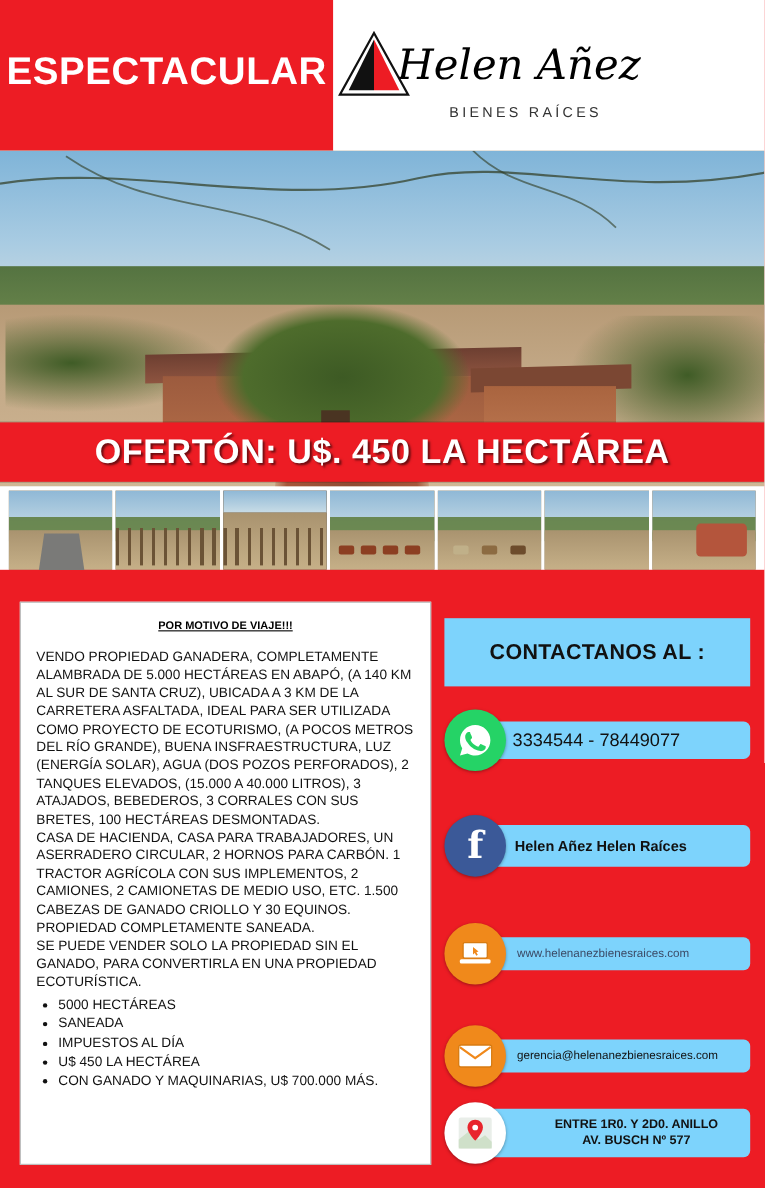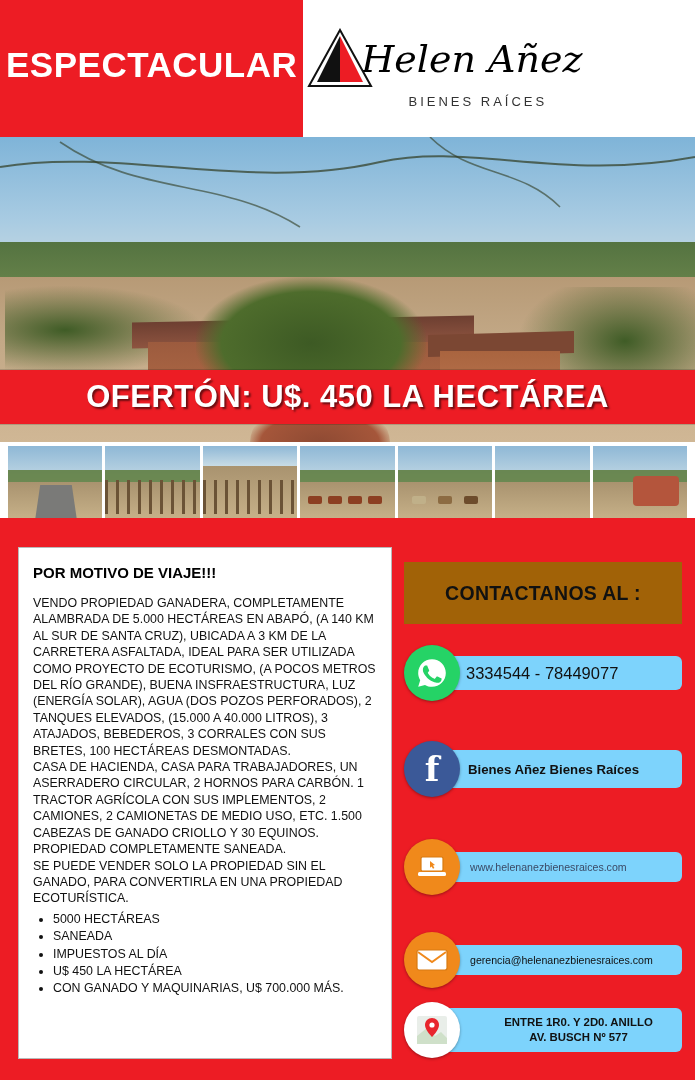--- a/index.html
+++ b/index.html
@@ -144,21 +144,21 @@
     position: absolute; top: 0; left: 0; width: 695px; height: 160px;
   }
   .mound {
     position: absolute; left: 250px; top: 272px;
     width: 140px; height: 34px;
     background: radial-gradient(ellipse at 50% 100%, #8e4a33 0%, #a5563a 60%, rgba(165,86,58,0) 75%);
     border-radius: 70px 70px 0 0;
   }
 
   .price-band {
-    position: absolute; left: 0; bottom: 18px;
+    position: absolute; left: 0; bottom: 4px;
     width: 695px; height: 54px;
     background: #ed1c24;
     display: flex; align-items: center; justify-content: center;
     box-shadow: 0 0 0 1px rgba(0,0,0,.15);
   }
   .price-band span {
     color: #ffffff;
     font-weight: bold;
     font-size: 31px;
     letter-spacing: 0.5px;
@@ -216,39 +216,41 @@
 
   
   .panel {
     position: absolute; top: 547px; left: 18px;
     width: 374px; height: 512px;
     background: #ffffff;
     border: 1px solid #b9b9b9;
     padding: 16px 14px 10px 14px;
   }
   .panel h2 {
-    font-size: 15px;
+    text-align: center;
+    font-size: 10px;
     font-weight: bold;
+    text-decoration: underline;
     margin-bottom: 14px;
     color: #000;
   }
   .panel p, .panel li {
     font-size: 12.4px;
     line-height: 16.4px;
     color: #111;
   }
   .para { margin-bottom: 0px; }
   .panel ul { margin: 4px 0 0 20px; }
   .panel li { margin-bottom: 1px; list-style: disc; }
 
   
   .contact-title-box {
     position: absolute; top: 562px; left: 404px;
     width: 278px; height: 62px;
-    background: #a16207;
+    background: #7dd3fc;
     display: flex; align-items: center; justify-content: center;
   }
   .contact-title-box span {
     font-size: 19.5px; font-weight: bold; color: #111;
     letter-spacing: .3px;
   }
 
   .contact-row {
     position: absolute; left: 404px;
     width: 278px;
@@ -425,21 +427,21 @@
     <div class="badge badge-wa">
       <svg class="wa-glyph" viewBox="0 0 32 32">
         <path d="M16 3C8.8 3 3 8.8 3 16c0 2.5.7 4.8 1.9 6.8L3 29l6.4-1.8C11.3 28.3 13.6 29 16 29c7.2 0 13-5.8 13-13S23.2 3 16 3z" fill="#ffffff"></path>
         <path d="M11.8 9.6c-.3-.7-.6-.7-.9-.7h-.8c-.3 0-.8.1-1.2.6-.4.5-1.5 1.5-1.5 3.6s1.6 4.2 1.8 4.5c.2.3 3 4.8 7.4 6.5 3.7 1.4 4.4 1.2 5.2 1.1.8-.1 2.5-1 2.9-2 .4-1 .4-1.8.3-2-.1-.2-.4-.3-.9-.5-.4-.2-2.5-1.2-2.9-1.4-.4-.1-.7-.2-1 .2-.3.5-1.1 1.4-1.3 1.7-.2.3-.5.3-.9.1-.4-.2-1.8-.7-3.5-2.2-1.3-1.1-2.2-2.6-2.4-3-.2-.4 0-.7.2-.9.2-.2.4-.5.6-.7.2-.2.3-.4.4-.7.1-.3 0-.5-.1-.7-.1-.2-.9-2.3-1.4-3.1z" fill="#25d366"></path>
       </svg>
     </div>
   </div>
 
   <div class="contact-row row-fb">
     <div class="pill">
-      <span class="txt">Bienes Añez Bienes Raíces</span>
+      <span class="txt">Helen Añez Helen Raíces</span>
     </div>
     <div class="badge badge-fb">
       <span class="fb-glyph">f</span>
     </div>
   </div>
 
   <div class="contact-row row-web">
     <div class="pill">
       <span class="txt">www.helenanezbienesraices.com</span>
     </div>

